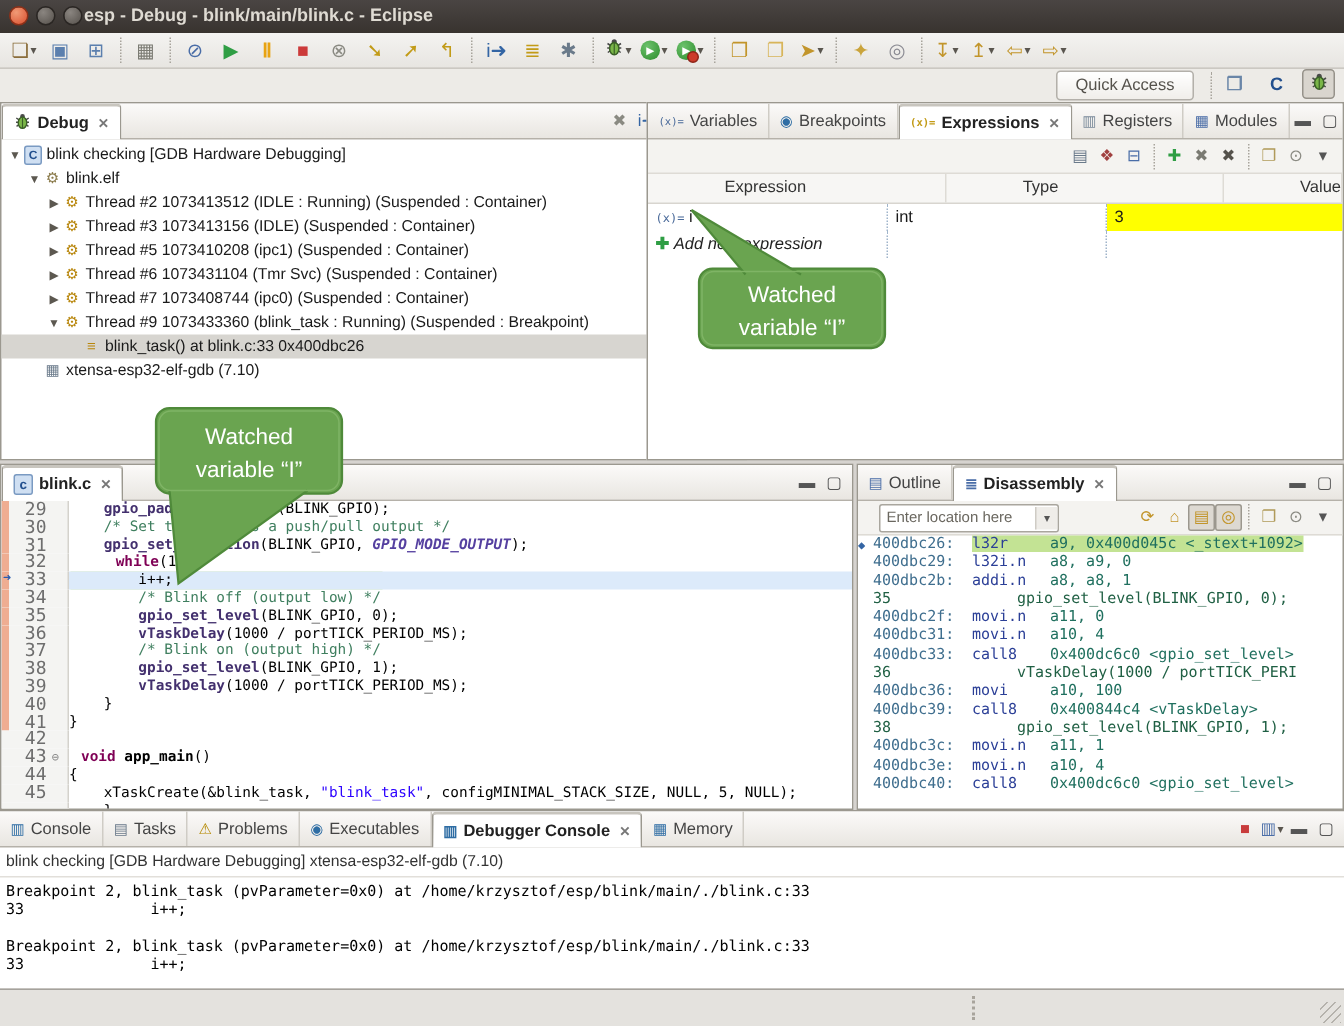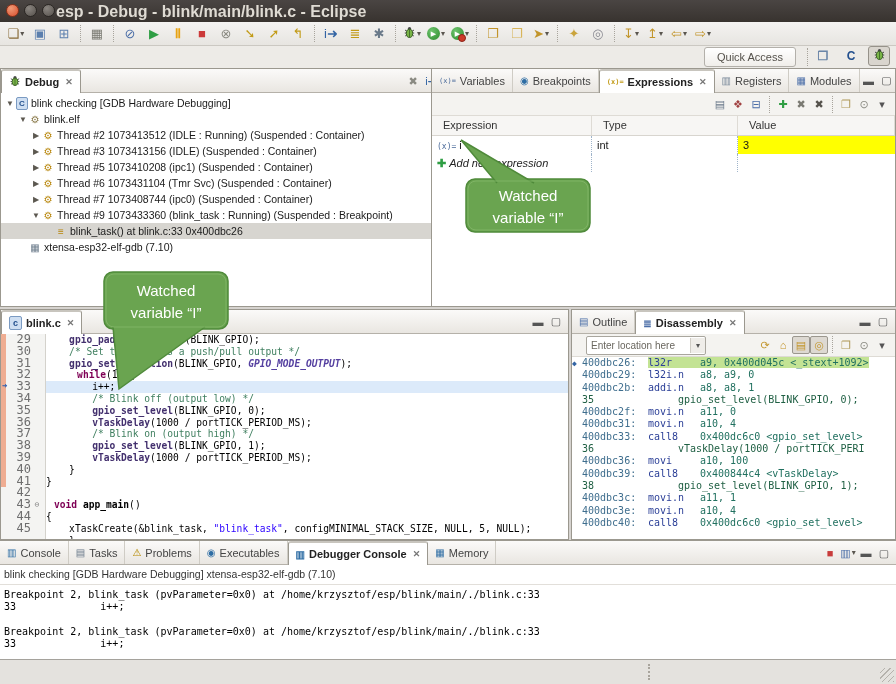--- a/index.html
+++ b/index.html
@@ -6,21 +6,21 @@
   body{width:896px;height:684px;overflow:hidden;position:relative;
        font-family:"Liberation Sans",sans-serif;-webkit-font-smoothing:antialiased;}
   .window{position:absolute;inset:0;}
 
   
   .titlebar{position:absolute;left:0;top:0;width:896px;height:22px;
     background:linear-gradient(#4a4543,#38332f);border-bottom:1px solid #262220;}
   .wbtn{position:absolute;top:4px;width:13px;height:13px;border-radius:50%;
     background:radial-gradient(circle at 35% 30%,#8a8580,#55504b);border:1px solid #2a2623;box-sizing:border-box;}
   .wbtn.close{background:radial-gradient(circle at 35% 30%,#f09a76,#d9502f);border-color:#8d3018;}
-  .title{position:absolute;left:56px;top:3px;font-size:16px;font-weight:bold;color:#dfdbd3;}
+  .title{position:absolute;left:56px;top:3px;font-size:12px;font-weight:bold;color:#dfdbd3;}
 
   
   .mtoolbar{position:absolute;left:0;top:22px;width:896px;height:24px;
     background:linear-gradient(#f4f3f1,#e7e5e1);border-bottom:1px solid #cbc8c2;
     display:flex;align-items:center;padding-left:4px;box-sizing:border-box;}
   .tbtn{height:20px;min-width:20px;display:flex;align-items:center;justify-content:center;
     margin:0 1px;border-radius:3px;padding:0 1px;}
   .tglyph{font-size:13px;line-height:20px;}
   .ddarrow{font-size:8px;color:#5a564f;margin-left:1px;}
   .tsep{width:0;height:17px;border-left:1px dotted #a8a49c;margin:0 4px;}
@@ -59,21 +59,21 @@
   .trow{height:16px;display:flex;align-items:center;white-space:nowrap;}
   .trow.sel{background:#d7d5d0;}
   .tarrow{width:10px;font-size:8px;color:#5c5850;text-align:center;flex:none;}
   .ticon{width:14px;text-align:center;font-size:10px;flex:none;margin-right:2px;}
   .ic-c{display:inline-block;width:11px;height:12px;background:#cfdff2;border:1px solid #7a9ac2;
     color:#23508e;font-size:9px;font-weight:bold;line-height:12px;text-align:center;border-radius:2px;}
 
   
   .etable{font-size:11px;color:#1a1a1a;}
   .ehead{display:flex;height:19px;line-height:19px;background:#f7f6f4;border-bottom:1px solid #d8d5cf;color:#333;}
-  .ehead div{padding-left:11px;box-sizing:border-box;border-right:1px solid #dedbd5;}
+  .ehead div{padding-left:11px;box-sizing:border-box;border-right:1px solid #dedbd5;margin-left:40px;}
   .erow{display:flex;height:18px;line-height:18px;}
   .ecell{padding-left:5px;box-sizing:border-box;border-right:1px dotted #9fb4ca;white-space:nowrap;overflow:hidden;}
   .xicon{font-family:"DejaVu Sans Mono",monospace;font-size:8px;color:#4a6a9a;margin-right:3px;}
   .addlbl{font-style:italic;color:#222;}
   .plus{color:#2f9e44;font-weight:bold;margin-right:3px;font-size:11px;}
 
   
   .edbody{position:relative;font-family:"DejaVu Sans Mono",monospace;font-size:9.6px;line-height:11.8px;}
   .eline{display:flex;height:11.8px;position:relative;}
   .gut{width:44px;flex:none;background:#f4f4f2;border-right:1px solid #d4d2cc;display:flex;position:relative;}

